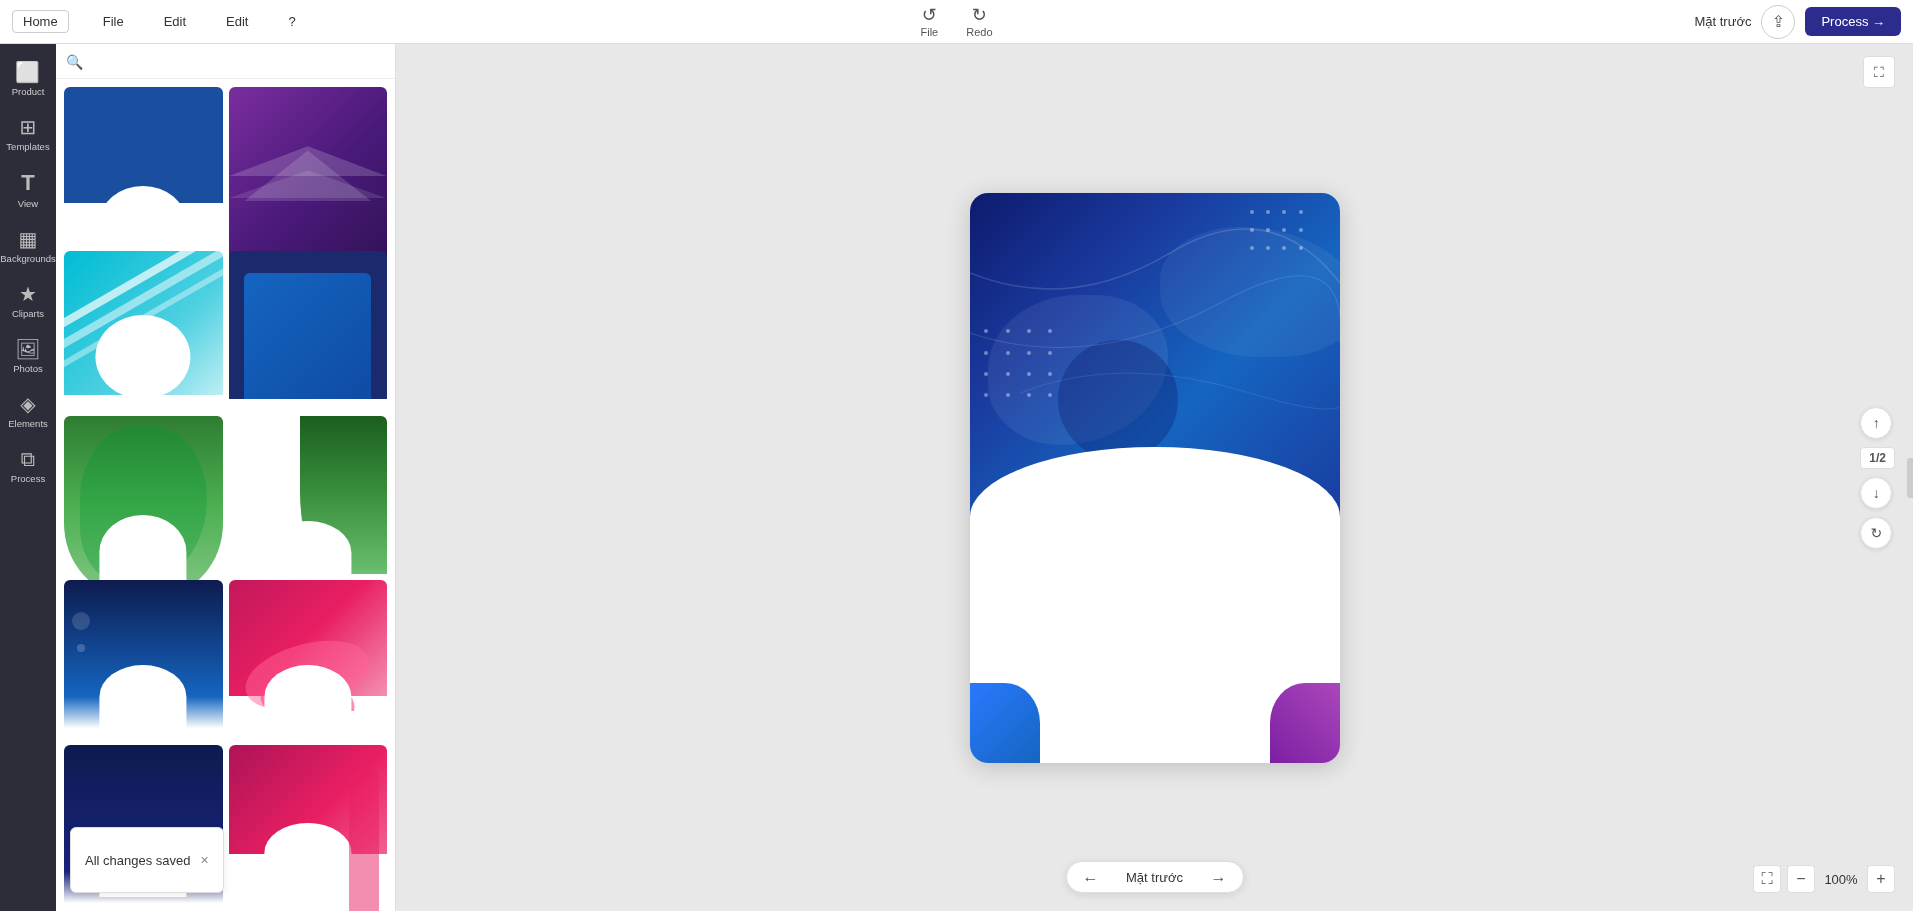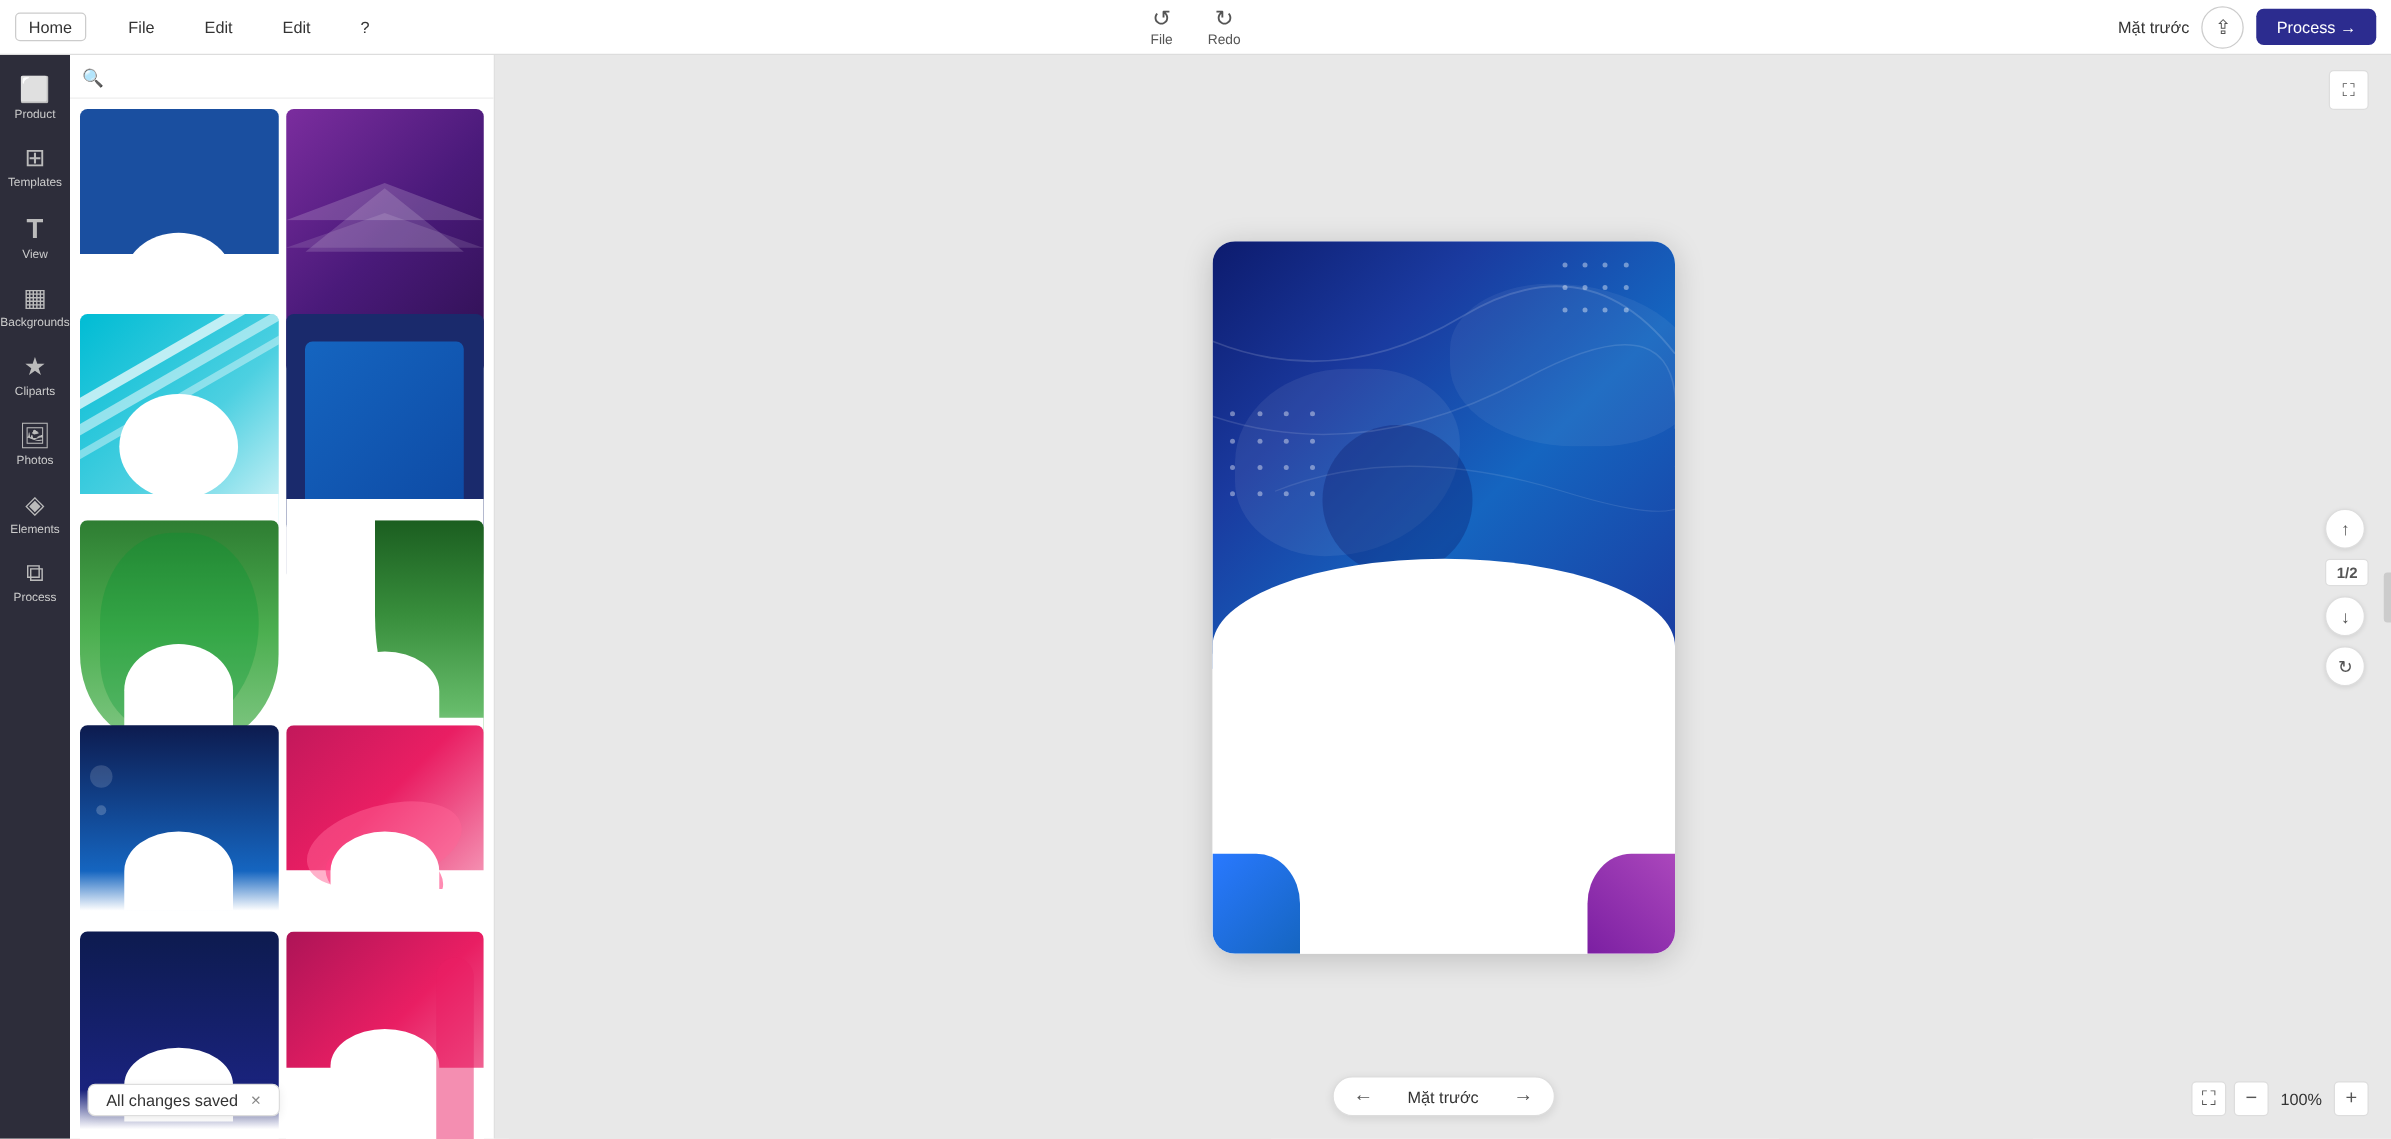--- a/index.html
+++ b/index.html
@@ -370,21 +370,21 @@
     }
 
     
     .notification-bar {
       position: absolute;
       bottom: 18px;
       left: 70px;
       background: #fff;
       border: 1px solid #ddd;
       border-radius: 6px;
-      padding: 4px 14px;
+      padding: 24px 14px;
       font-size: 13px;
       color: #333;
       display: flex;
       align-items: center;
       gap: 10px;
       box-shadow: 0 2px 8px rgba(0,0,0,0.08);
       z-index: 20;
     }
     .notif-close {
       cursor: pointer;

